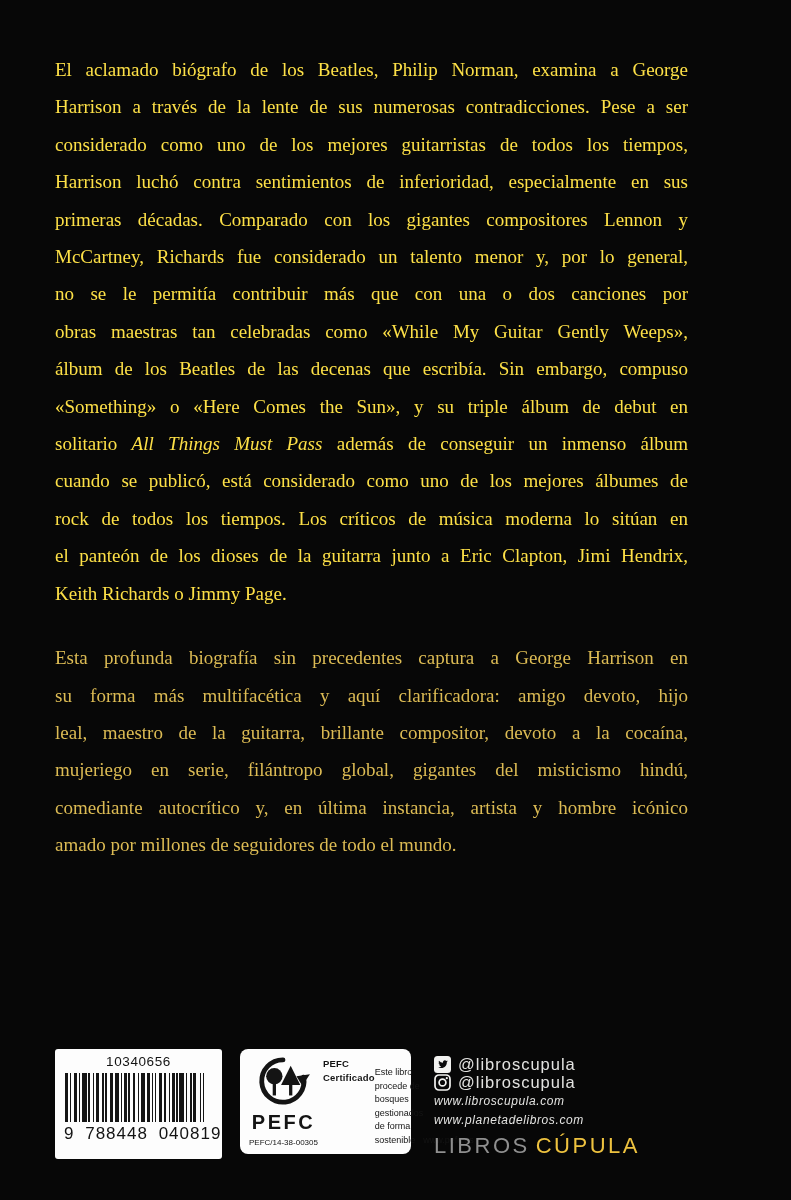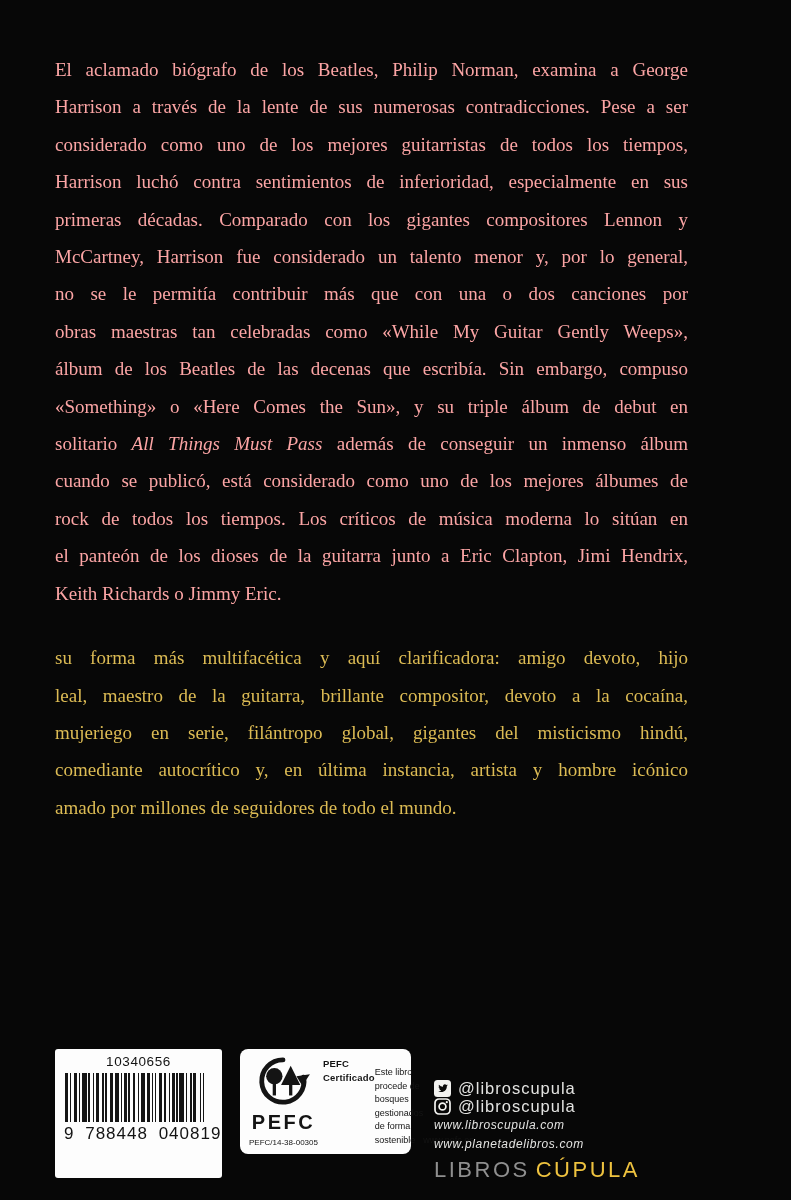--- a/index.html
+++ b/index.html
@@ -4,28 +4,28 @@
 <style>
   * { margin:0; padding:0; box-sizing:border-box; }
   html,body { background:#000; }
   .page {
     position:relative; width:791px; height:1200px;
     background:#070707; overflow:hidden;
     font-family:"Liberation Serif", serif;
   }
   
   .textcol { position:absolute; left:55px; top:51px; width:633px; }
-  .para { font-size:19px; line-height:37.4px; color:#fca5a5; }
+  .para { font-size:19px; line-height:37.4px; color:#fde047; }
   .para .jline { text-align:justify; text-align-last:justify; }
   .para .jline.last { text-align-last:left; }
   .para-highlight { margin-top:27px; color:#dcbb54; }
 
   
   .barcode-box {
-    position:absolute; left:55px; top:1049px; width:167px; height:129px;
+    position:absolute; left:55px; top:1049px; width:167px; height:110px;
     background:#fdfdfd; border-radius:3px; padding:5px 9px 5px;
     display:flex; flex-direction:column; align-items:center;
     font-family:"Liberation Sans", sans-serif; color:#141414;
   }
   .bc-top { font-size:13.5px; letter-spacing:.6px; line-height:1.2; }
   .bars { display:flex; height:49px; width:147px; margin-top:3px; overflow:hidden; }
   .bars .bar { background:#151515; height:100%; }
   .bars .gap { background:#fdfdfd; height:100%; }
   .bc-bottom { font-size:17px; line-height:1.2; margin-top:2px; width:100%;
     text-align:center; word-spacing:5px; letter-spacing:1px; white-space:nowrap; }
@@ -37,21 +37,21 @@
   }
   .pefc-left { width:86px; display:flex; flex-direction:column; align-items:center; }
   .pefc-word { font-weight:bold; font-size:20px; letter-spacing:2.5px; line-height:1; margin-top:1px; }
   .pefc-code { font-size:8px; margin-top:6px; white-space:nowrap; }
   .pefc-right { flex:1; padding-left:5px; display:flex; flex-direction:row; font-size:9px; line-height:1.5; }
   .pefc-title { font-weight:bold; font-size:9.5px; letter-spacing:.2px; }
   .pefc-desc { margin-top:9px; }
   .pefc-url { margin-top:auto; }
 
   .social {
-    position:absolute; left:434px; top:1080px;
+    position:absolute; left:434px; top:1056px;
     font-family:"Liberation Sans", sans-serif; color:#e3e3e1;
   }
   .srow { display:flex; align-items:center; height:17px; margin-bottom:1px; }
   .srow .icon { width:17px; height:17px; margin-right:7px; flex:0 0 auto; }
   .handle { font-size:16.5px; letter-spacing:1px; }
   .url { font-size:12px; letter-spacing:.6px; line-height:18.5px;font-style:italic; }
   .publogo { margin-top:4px; font-size:22px; font-weight:normal; letter-spacing:2.5px;
     font-family:"Liberation Sans", sans-serif; white-space:nowrap; }
   .publogo .gray { color:#8f8f8f; }
   .publogo .yellow { color:#eec23f; margin-left:6px; }
@@ -61,32 +61,33 @@
 
 <div class="page">
 
   <div class="textcol">
     <div class="para">
         <div class="jline"><span>El aclamado biógrafo de los Beatles, Philip Norman, examina a George</span></div>
         <div class="jline"><span>Harrison a través de la lente de sus numerosas contradicciones. Pese a ser</span></div>
         <div class="jline"><span>considerado como uno de los mejores guitarristas de todos los tiempos,</span></div>
         <div class="jline"><span>Harrison luchó contra sentimientos de inferioridad, especialmente en sus</span></div>
         <div class="jline"><span>primeras décadas. Comparado con los gigantes compositores Lennon y</span></div>
-        <div class="jline"><span>McCartney, Harrison fue considerado un talento menor y, por lo general,</span></div>
+        <div class="jline"><span>McCartney, Richards fue considerado un talento menor y, por lo general,</span></div>
         <div class="jline"><span>no se le permitía contribuir más que con una o dos canciones por</span></div>
         <div class="jline"><span>obras maestras tan celebradas como «While My Guitar Gently Weeps»,</span></div>
         <div class="jline"><span>álbum de los Beatles de las decenas que escribía. Sin embargo, compuso</span></div>
         <div class="jline"><span>«Something» o «Here Comes the Sun», y su triple álbum de debut en</span></div>
         <div class="jline"><span>solitario </span><i>All Things Must Pass</i><span> además de conseguir un inmenso álbum</span></div>
         <div class="jline"><span>cuando se publicó, está considerado como uno de los mejores álbumes de</span></div>
         <div class="jline"><span>rock de todos los tiempos. Los críticos de música moderna lo sitúan en</span></div>
         <div class="jline"><span>el panteón de los dioses de la guitarra junto a Eric Clapton, Jimi Hendrix,</span></div>
-        <div class="jline last"><span>Keith Richards o Jimmy Eric.</span></div>
+        <div class="jline last"><span>Keith Richards o Jimmy Page.</span></div>
       </div>
     <div class="para para-highlight">
+        <div class="jline"><span>Esta profunda biografía sin precedentes captura a George Harrison en</span></div>
         <div class="jline"><span>su forma más multifacética y aquí clarificadora: amigo devoto, hijo</span></div>
         <div class="jline"><span>leal, maestro de la guitarra, brillante compositor, devoto a la cocaína,</span></div>
         <div class="jline"><span>mujeriego en serie, filántropo global, gigantes del misticismo hindú,</span></div>
         <div class="jline"><span>comediante autocrítico y, en última instancia, artista y hombre icónico</span></div>
         <div class="jline last"><span>amado por millones de seguidores de todo el mundo.</span></div>
       </div>
   </div>
 
   <div class="barcode-box">
     <div class="bc-top">10340656</div>

